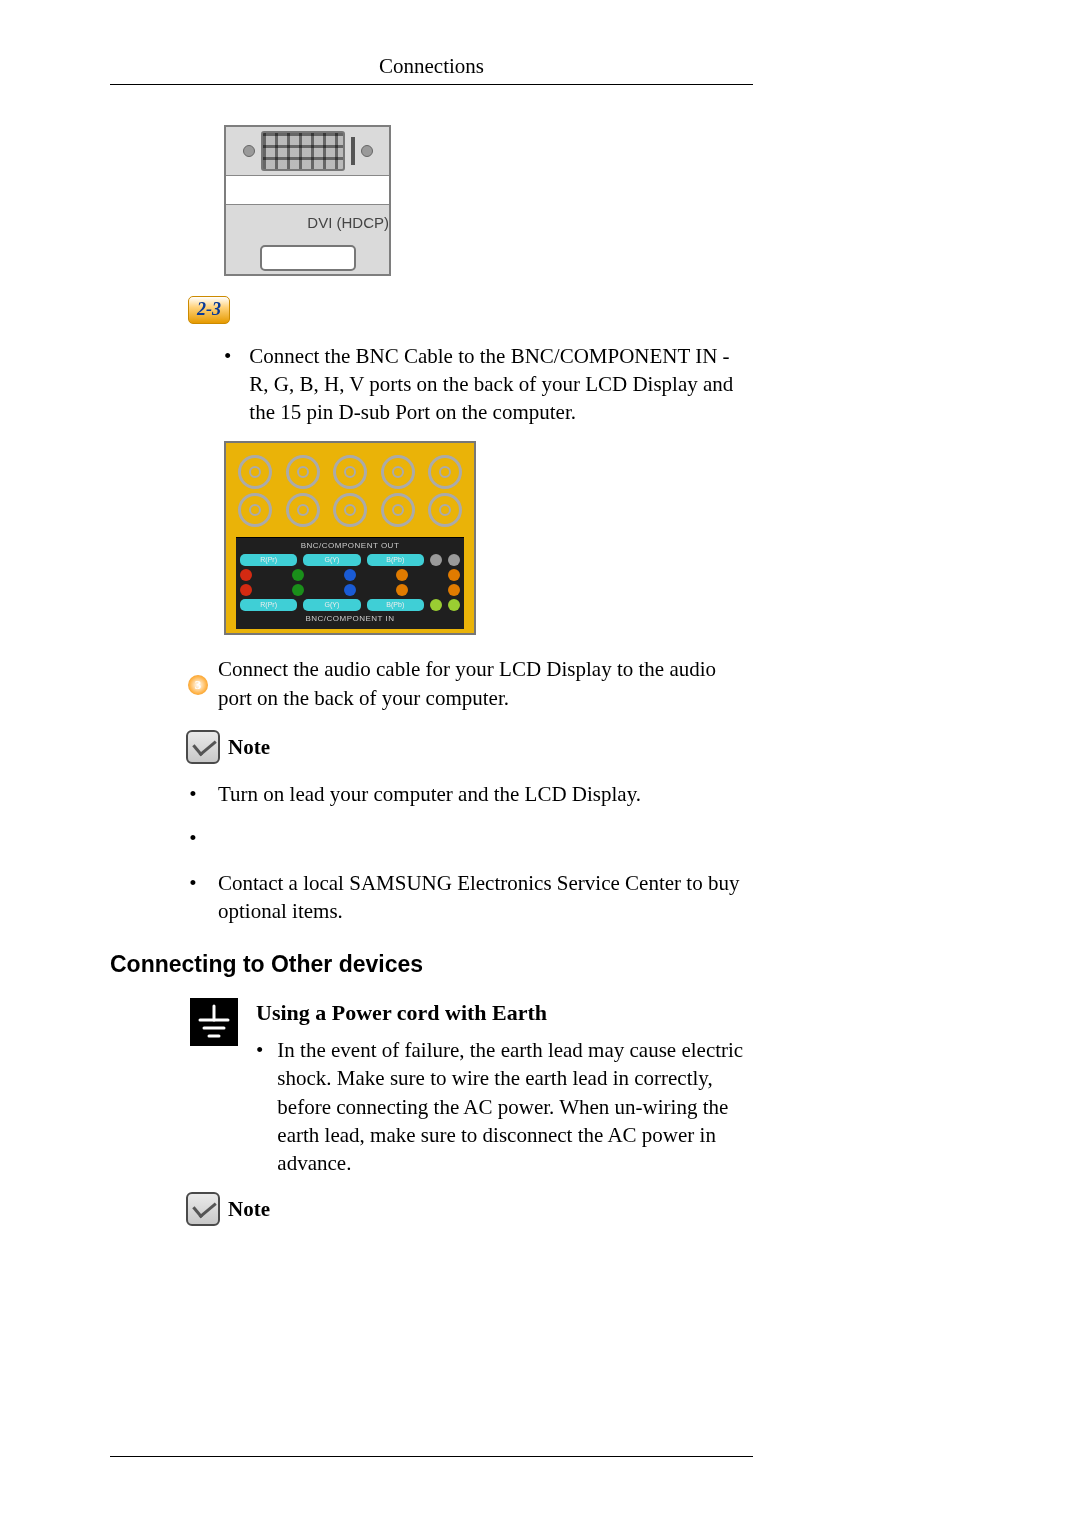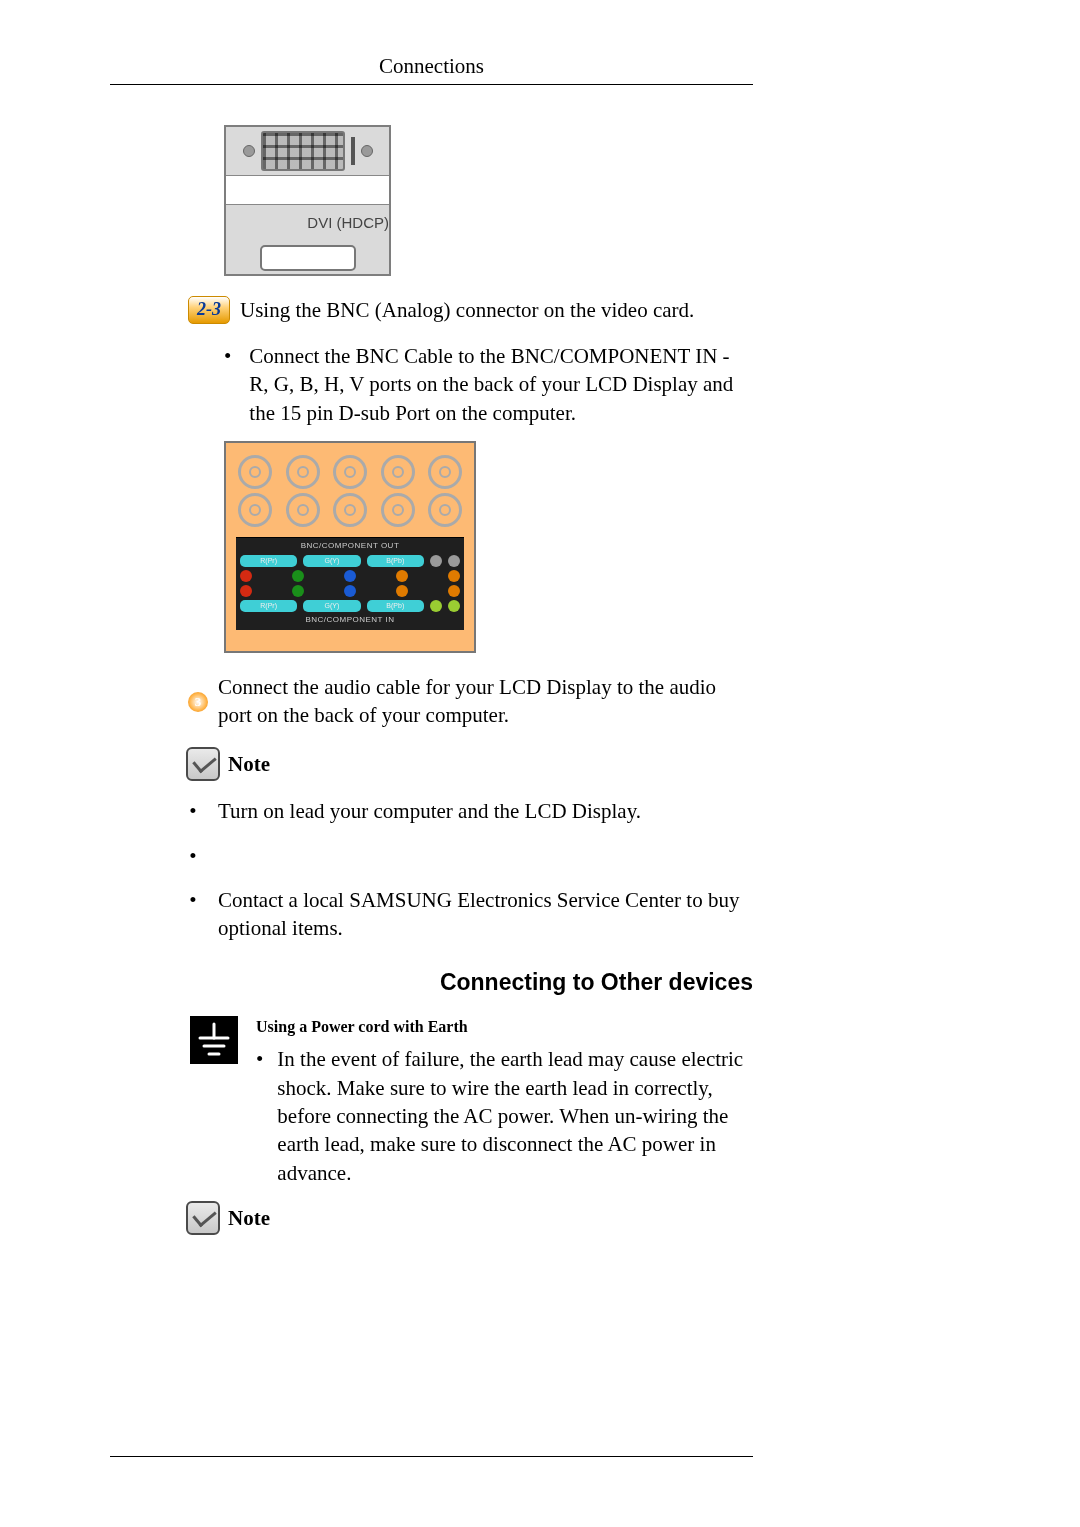--- a/index.html
+++ b/index.html
@@ -142,22 +142,22 @@
     margin: 6px 0;
   }
   .bullet .dot { flex: 0 0 auto; }
   .bullet .txt { flex: 1 1 auto; }
 
   
   .bnc-figure {
     width: 252px;
     margin: 14px 0 20px 114px;
     border: 2px solid #777;
-    background: #fdba74;
-    padding: 8px 10px 21px 10px;
+    background: #eab308;
+    padding: 8px 10px 4px 10px;
     box-sizing: border-box;
     font-family: Arial, sans-serif;
   }
   .bnc-row {
     display: flex;
     justify-content: space-between;
     margin: 4px 2px;
   }
   .bnc-ring {
     width: 28px; height: 28px;
@@ -244,25 +244,24 @@
     margin: 16px 0;
   }
   .sb .dot { flex: 0 0 auto; width: 10px; text-align: center; }
 
   
   .h2 {
     font-family: Arial, Helvetica, sans-serif;
     font-weight: bold;
     font-size: 23px;
     margin: 24px 0 18px 0;
-    text-align: right;
   }
   .h3 {
     font-weight: bold;
-    font-size: 16px;
+    font-size: 22px;
     margin-bottom: 8px;
   }
 
   
   .earth-block {
     display: flex;
     gap: 18px;
     margin-left: 80px;
     margin-right: 4px;
   }
@@ -302,21 +301,20 @@
     </div>
     <div class="dvi-mid"></div>
     <div class="dvi-label">DVI (HDCP)</div>
     <div class="dvi-bottom">
       <span class="dvi-rect"></span>
     </div>
   </div>
 
   <div class="badge-line">
     <span class="num-badge">2-3</span>
-    <span>Using the BNC (Analog) connector on the video card.</span>
   </div>
 
   <div class="bullet-block">
     <div class="bullet">
       <span class="dot">•</span>
       <span class="txt">Connect the BNC Cable to the BNC/COMPONENT IN - R, G, B, H, V ports on the back of your LCD Display and the 15 pin D-sub Port on the computer.</span>
     </div>
   </div>
 
   <div class="bnc-figure">

